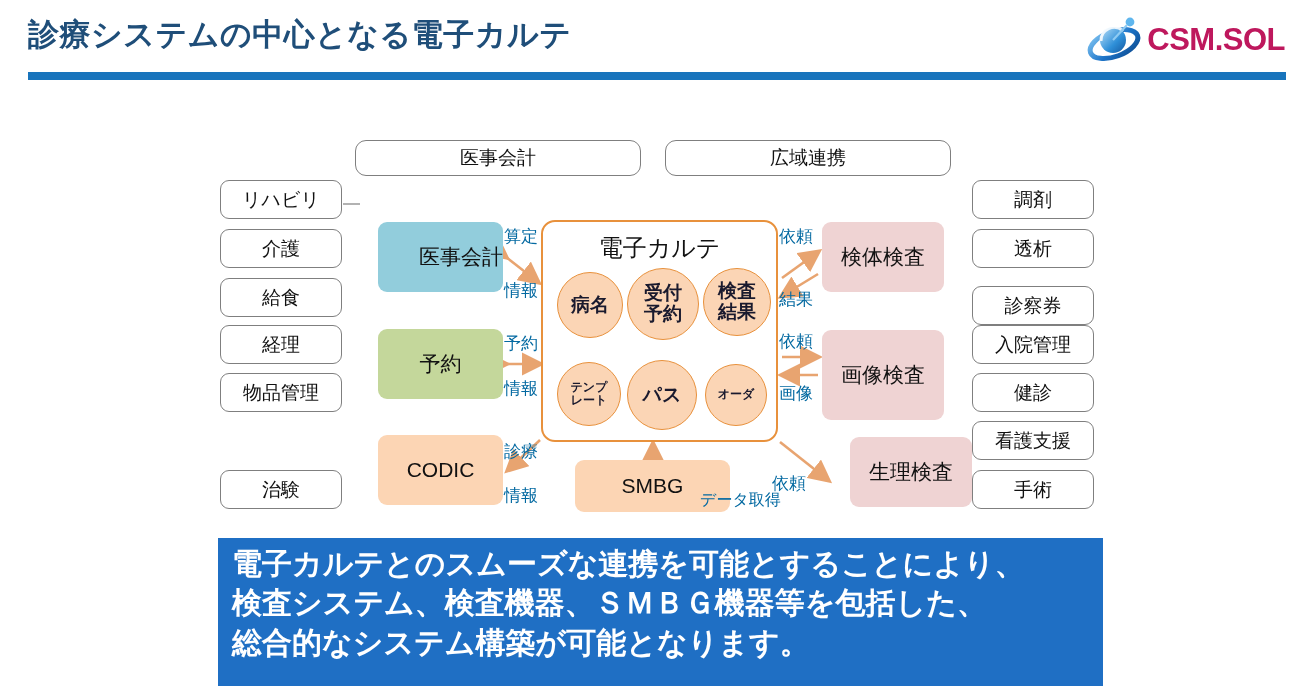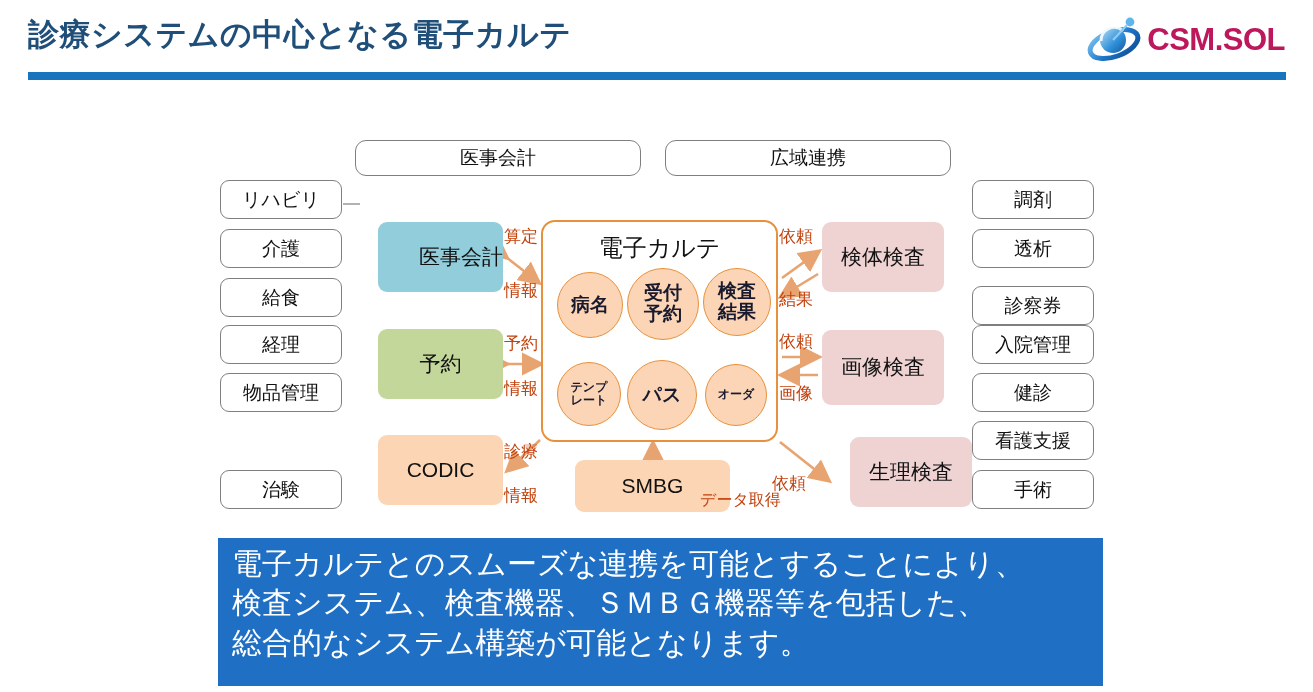--- a/index.html
+++ b/index.html
@@ -59,27 +59,28 @@
   .circ{
     position:absolute;border-radius:50%;
     background:#FBD5B5;border:1.6px solid #E8913C;
     display:flex;align-items:center;justify-content:center;
     text-align:center;line-height:1.1;
     color:#1a1a2e;font-weight:bold;box-sizing:border-box;
   }
   .circ.big{font-size:19px;}
   .circ.small{font-size:12px;font-weight:bold;}
   .flow-label{
-    position:absolute;font-size:17px;color:#c2410c;white-space:nowrap;
+    position:absolute;font-size:17px;color:#0369a1;white-space:nowrap;
   }
   #arrows{position:absolute;left:0;top:0;width:1313px;height:440px;pointer-events:none;}
   
   #banner{
     position:absolute;left:218px;top:538px;width:885px;height:148px;
     background:#1F6FC4;
+    font-weight:bold;
   }
   #banner-text{
     position:absolute;left:14px;top:6px;width:866px;
     color:#ffffff;font-size:30px;line-height:1.31;
     letter-spacing:0px;
   }
   .bl{display:block;white-space:nowrap;}
 </style>
 </head>
 <body>
@@ -197,21 +198,21 @@
   <div class="rbox fill-box green-fill" style="left:378px;top:237px;width:125px;height:70px;">
     <span>予約</span>
     </div>
   <div class="rbox fill-box peach-fill" style="left:378px;top:343px;width:125px;height:70px;">
     <span>CODIC</span>
     </div>
 
   <div class="rbox fill-box pink-fill" style="left:822px;top:130px;width:122px;height:70px;">
     <span>検体検査</span>
     </div>
-  <div class="rbox fill-box pink-fill" style="left:822px;top:238px;width:122px;height:75px;">
+  <div class="rbox fill-box pink-fill" style="left:822px;top:238px;width:122px;height:90px;">
     <span>画像検査</span>
     </div>
   <div class="rbox fill-box pink-fill" style="left:822px;top:345px;width:122px;height:70px;margin-left:28px;">
     <span>生理検査</span>
     </div>
 
   <div class="rbox fill-box peach-fill" style="left:575px;top:368px;width:155px;height:52px;">
     <span>SMBG</span>
     </div>
 

